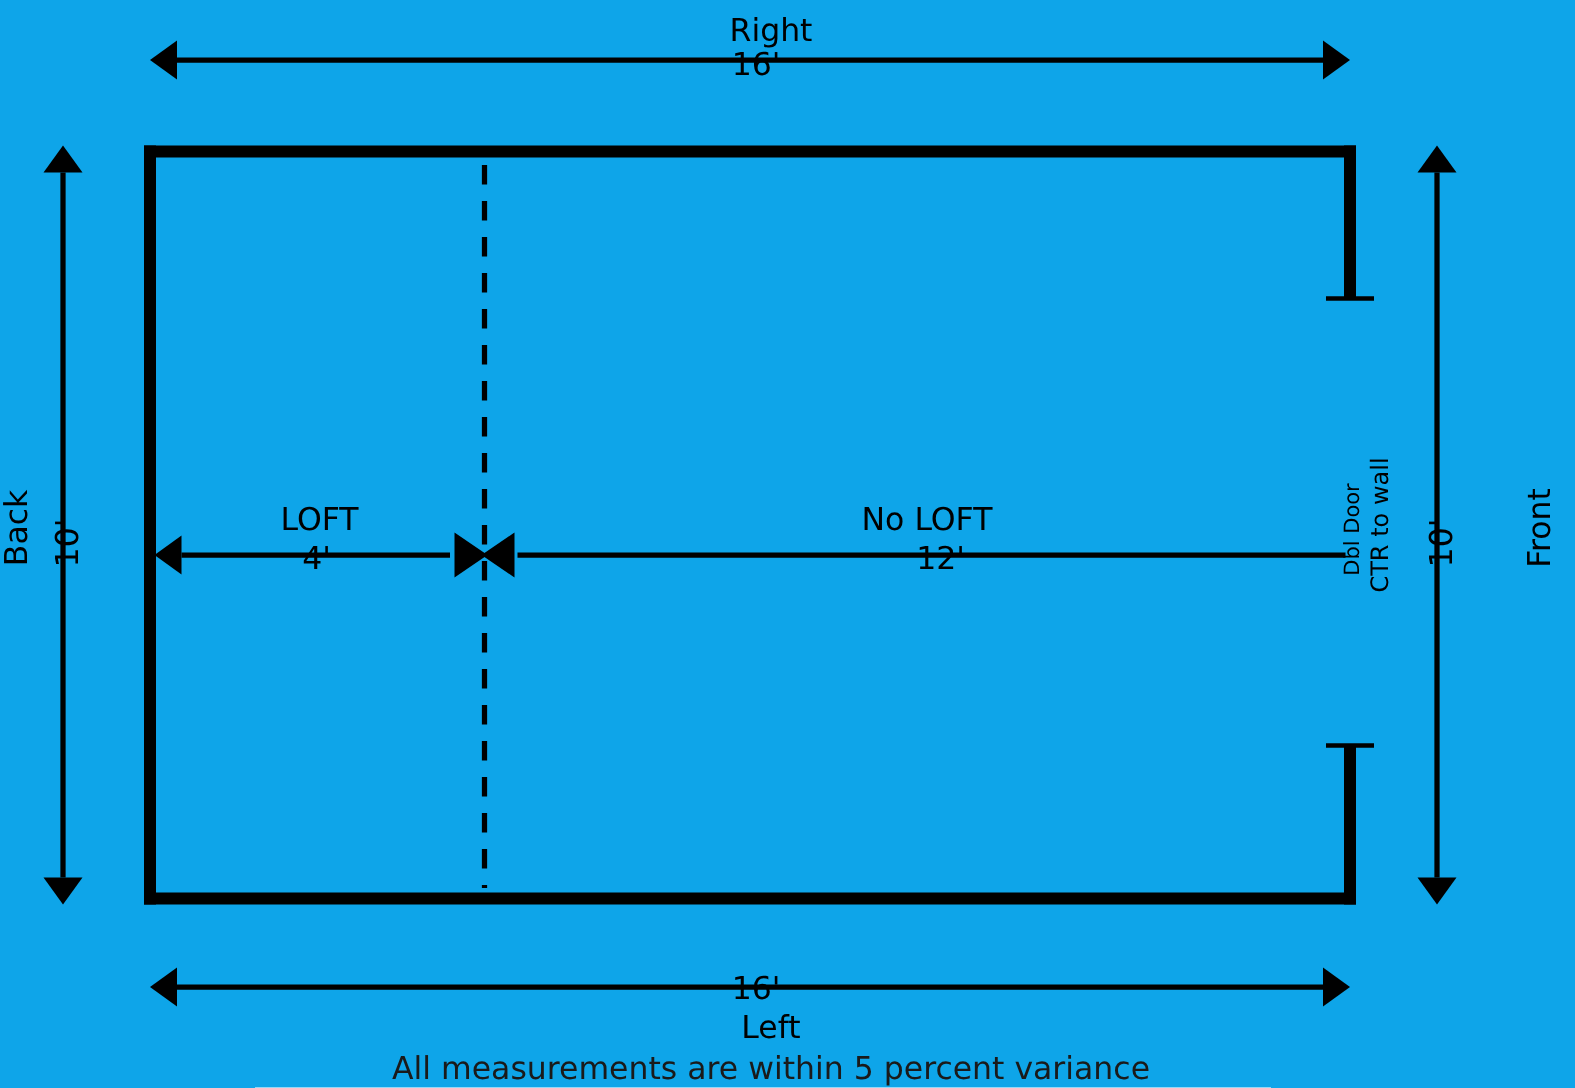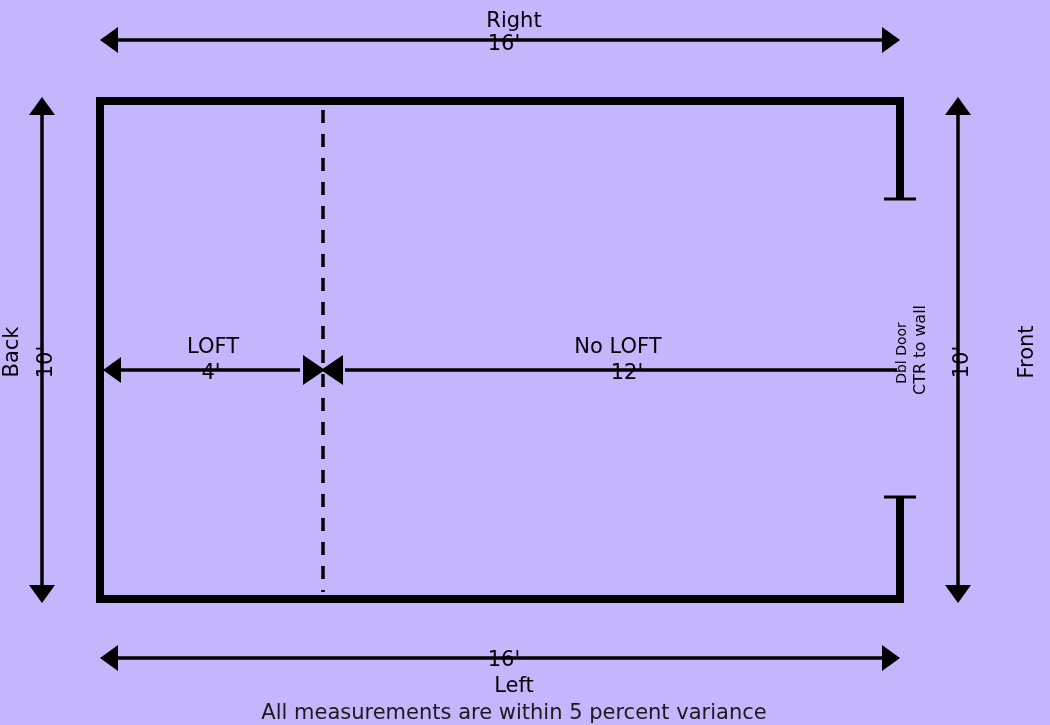--- a/index.html
+++ b/index.html
@@ -8,21 +8,21 @@
     padding: 0;
     background: #ffffff;
   }
   body {
     font-family: "DejaVu Sans", "Liberation Sans", sans-serif;
   }
   #stage {
     position: relative;
     width: 1050px;
     height: 725px;
-    background: #c4b5fd;
+    background: #0ea5e9;
     overflow: hidden;
   }
   #plan-svg {
     position: absolute;
     left: 0;
     top: 0;
     width: 1050px;
     height: 725px;
     display: block;
   }

